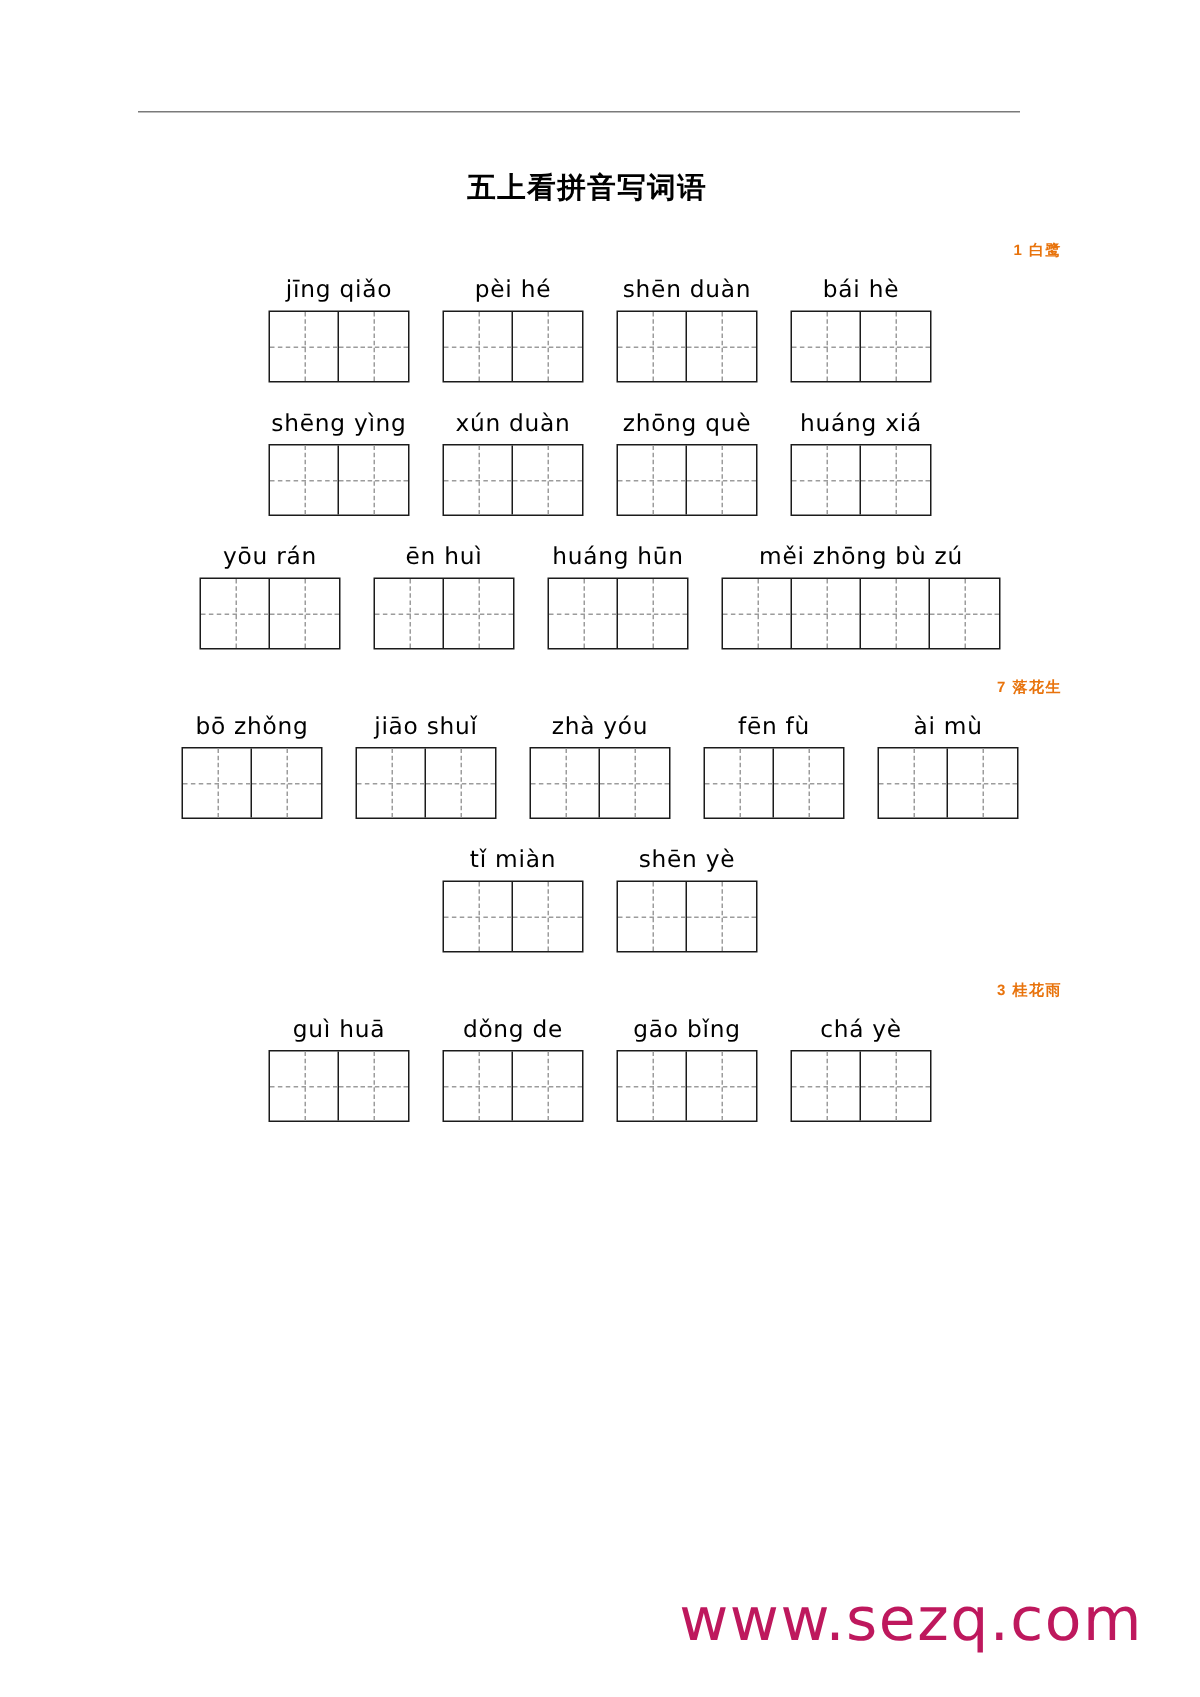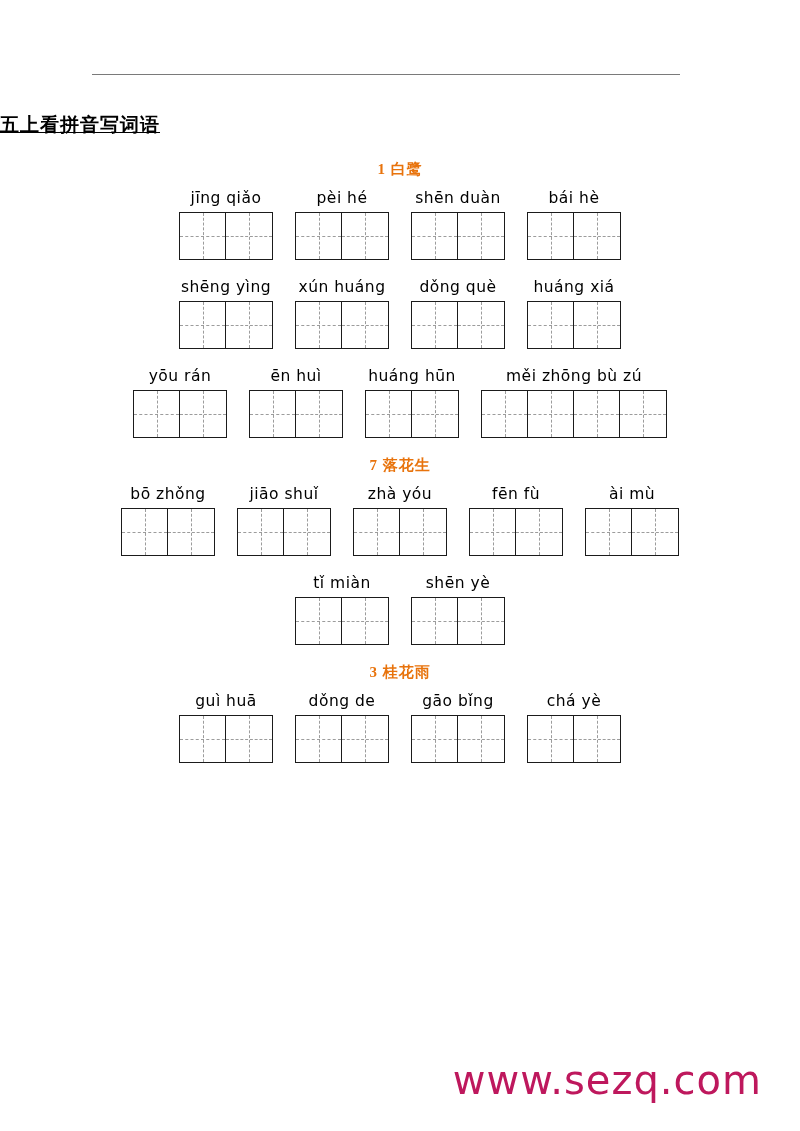--- a/index.html
+++ b/index.html
@@ -27,33 +27,33 @@
     top: 74px;
     width: 588px;
     height: 0;
     border-top: 1px solid #7a7a7a;
   }
   .doc-title {
     position: absolute;
     left: 0;
     top: 112px;
     width: 783px;
+    text-align: center;
     font-size: 19px;
     font-weight: bold;
     letter-spacing: 1px;
     font-family: "DejaVu Sans", sans-serif;
-    text-decoration: underline;
   }
   .section-title {
     width: 100%;
-    text-align: center;
+    text-align: right;
     color: #e8730c;
-    font-size: 15px;
+    font-size: 10px;
     font-weight: bold;
-    font-family: Liberation Serif, serif;
+    font-family: Liberation Sans, sans-serif;
     margin: 0 0 10px 0;
     letter-spacing: 1px;
   }
   .content {
     position: absolute;
     left: 92px;
     top: 160px;
     width: 616px;
   }
   .section {
@@ -171,28 +171,28 @@
           </div>
           <div class="row">
             <div class="item">
               <div class="pinyin">shēng yìng</div>
               <div class="grid">
                 <div class="cell"></div>
                 <div class="cell"></div>
               </div>
             </div>
             <div class="item">
-              <div class="pinyin">xún huáng</div>
-              <div class="grid">
-                <div class="cell"></div>
-                <div class="cell"></div>
-              </div>
-            </div>
-            <div class="item">
-              <div class="pinyin">dǒng què</div>
+              <div class="pinyin">xún duàn</div>
+              <div class="grid">
+                <div class="cell"></div>
+                <div class="cell"></div>
+              </div>
+            </div>
+            <div class="item">
+              <div class="pinyin">zhōng què</div>
               <div class="grid">
                 <div class="cell"></div>
                 <div class="cell"></div>
               </div>
             </div>
             <div class="item">
               <div class="pinyin">huáng xiá</div>
               <div class="grid">
                 <div class="cell"></div>
                 <div class="cell"></div>

